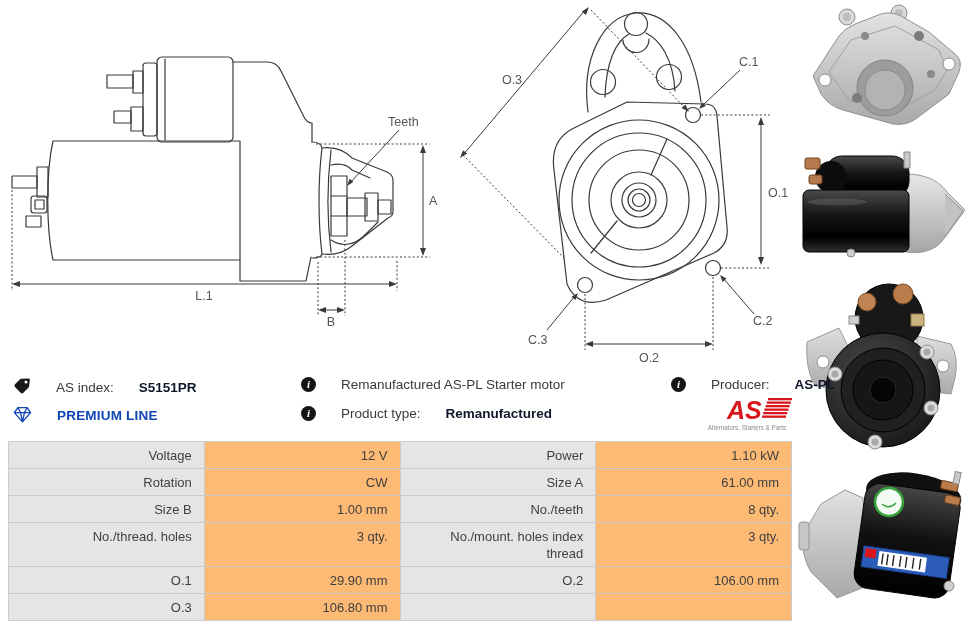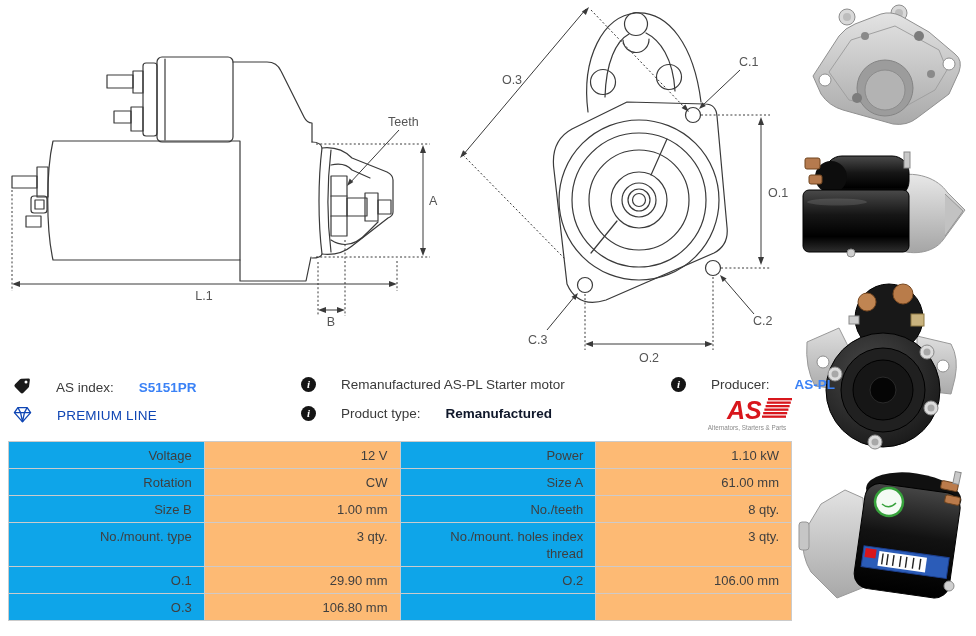--- a/index.html
+++ b/index.html
@@ -3,35 +3,35 @@
 <meta charset="utf-8">
 <style>
   html,body{margin:0;padding:0;background:#fff;}
   .page{position:relative;width:976px;height:636px;background:#fff;overflow:hidden;
         font-family:"Liberation Sans",sans-serif;color:#333;}
   .abs{position:absolute;}
 
   
   .info-item{position:absolute;display:flex;align-items:flex-end;gap:25px;
              font-size:13.5px;color:#3a3a3a;white-space:nowrap;}
-  .info-item b{color:#3b82f6;}
-  .premium{color:#0f46b4;font-weight:normal;letter-spacing:.2px;}
+  .info-item b{color:#0f172a;}
+  .premium{color:#0f46b4;font-weight:bold;letter-spacing:.2px;}
   .green{color:#0f172a;font-weight:bold;}
   .info-badge{display:inline-flex;width:15px;height:15px;border-radius:50%;
               background:#151515;color:#fff;align-items:center;justify-content:center;
               font-family:"Liberation Serif",serif;font-style:italic;font-weight:bold;
               font-size:11px;line-height:1;flex:0 0 auto;}
 
   
   table.spec{position:absolute;left:8px;top:441px;width:784px;border-collapse:collapse;
              table-layout:fixed;font-size:13px;color:#3f3f3f;}
   table.spec td{border:1px solid #cbcbcb;padding:5px 12px 4px 12px;text-align:right;
                 vertical-align:top;line-height:17px;height:27px;box-sizing:border-box;
                 overflow:hidden;}
-  td.lbl{background:#0ea5e9;}
+  td.lbl{background:#e5e5e5;}
   td.val{background:#fdba74;}
 
   
   svg text{font-family:"Liberation Sans",sans-serif;}
   .dgtxt{fill:#555;font-size:12.5px;}
   .ln{stroke:#3a3a3a;stroke-width:1.2;fill:none;stroke-linejoin:round;stroke-linecap:round;}
   .dim{stroke:#3a3a3a;stroke-width:1;fill:none;}
   .dot{stroke:#3a3a3a;stroke-width:1;fill:none;stroke-dasharray:2 2.2;}
   .ah{fill:#3a3a3a;stroke:none;}
 
@@ -359,21 +359,21 @@
         <td class="lbl">Size A</td>
         <td class="val">61.00 mm</td>
       </tr>
       <tr>
         <td class="lbl">Size B</td>
         <td class="val">1.00 mm</td>
         <td class="lbl">No./teeth</td>
         <td class="val">8 qty.</td>
       </tr>
       <tr>
-        <td class="lbl">No./mount. type</td>
+        <td class="lbl">No./thread. holes</td>
         <td class="val">3 qty.</td>
         <td class="lbl">No./mount. holes index thread</td>
         <td class="val">3 qty.</td>
       </tr>
       <tr>
         <td class="lbl">O.1</td>
         <td class="val">29.90 mm</td>
         <td class="lbl">O.2</td>
         <td class="val">106.00 mm</td>
       </tr>

